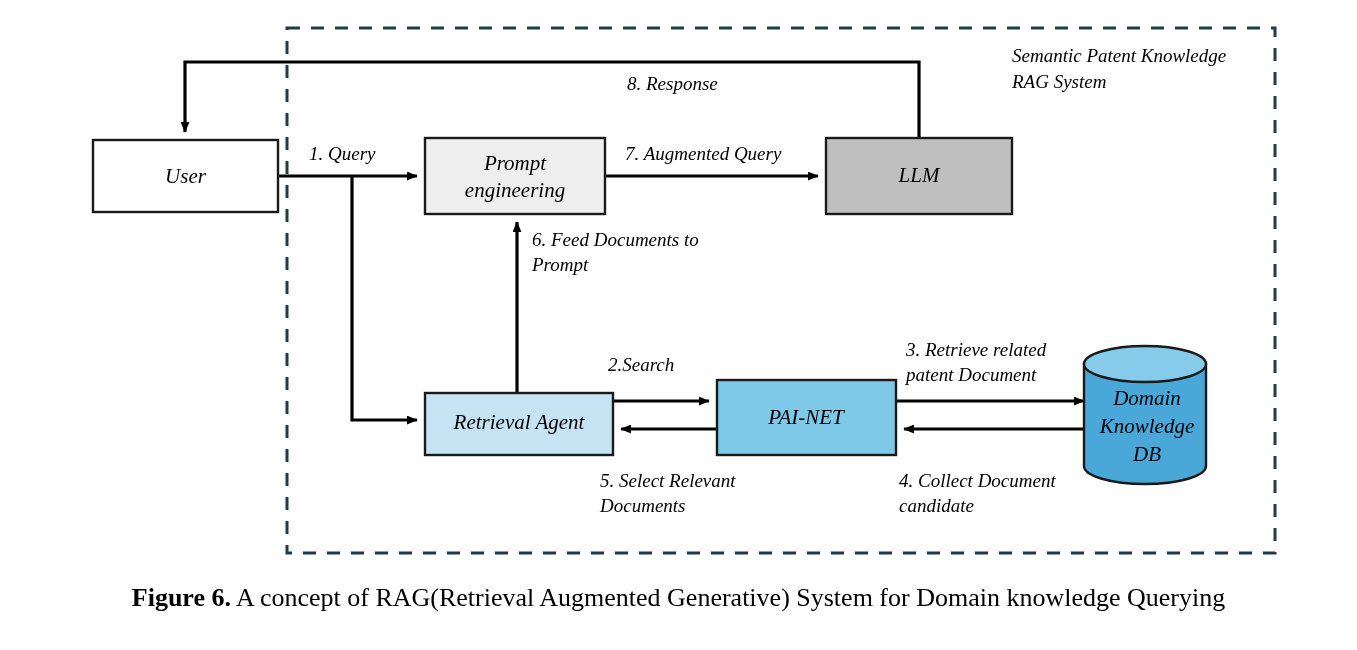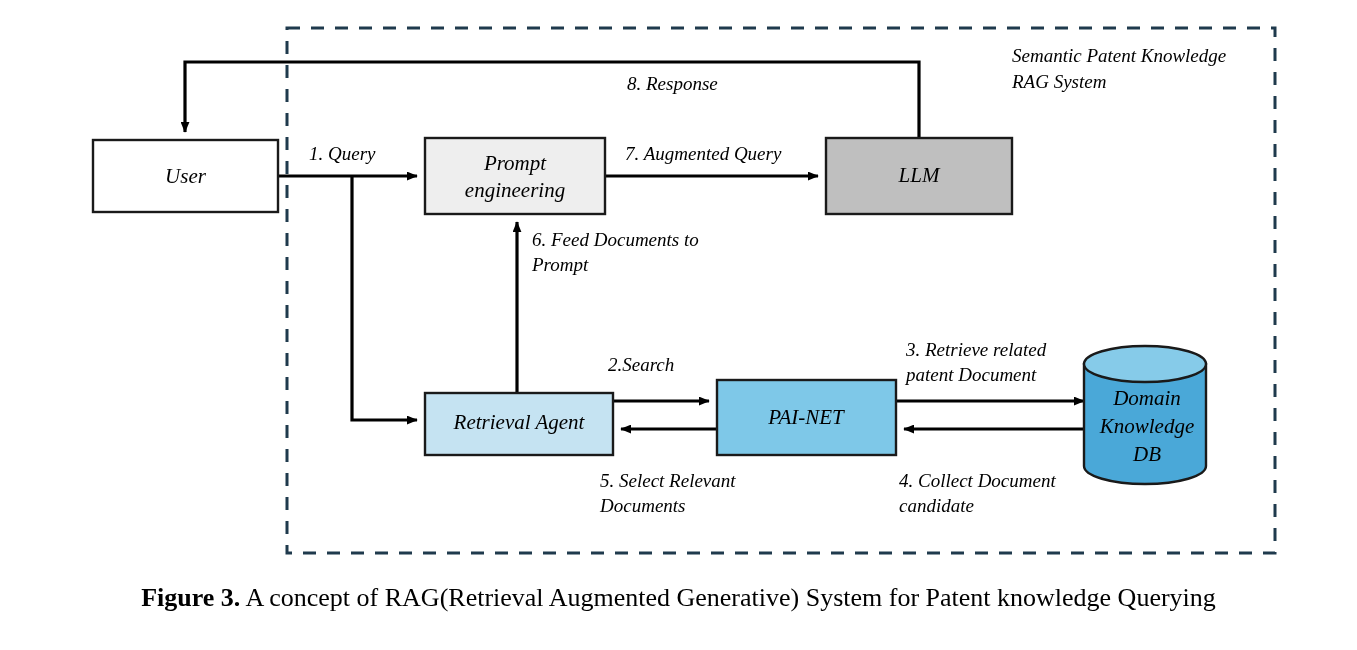--- a/index.html
+++ b/index.html
@@ -161,16 +161,16 @@
     <text class="edge-label" x="906" y="381">patent Document</text>
 
     <text class="edge-label" x="899" y="487">4. Collect Document</text>
     <text class="edge-label" x="899" y="512">candidate</text>
 
     <text class="edge-label" x="600" y="487">5. Select Relevant</text>
     <text class="edge-label" x="600" y="512">Documents</text>
   </svg>
 
   <div class="caption">
-    <b>Figure 3.</b><span> A concept of RAG(Retrieval Augmented Generative) System for Patent knowledge Querying</span>
+    <b>Figure 6.</b><span> A concept of RAG(Retrieval Augmented Generative) System for Domain knowledge Querying</span>
   </div>
 
 </div>
 
 </body></html>

